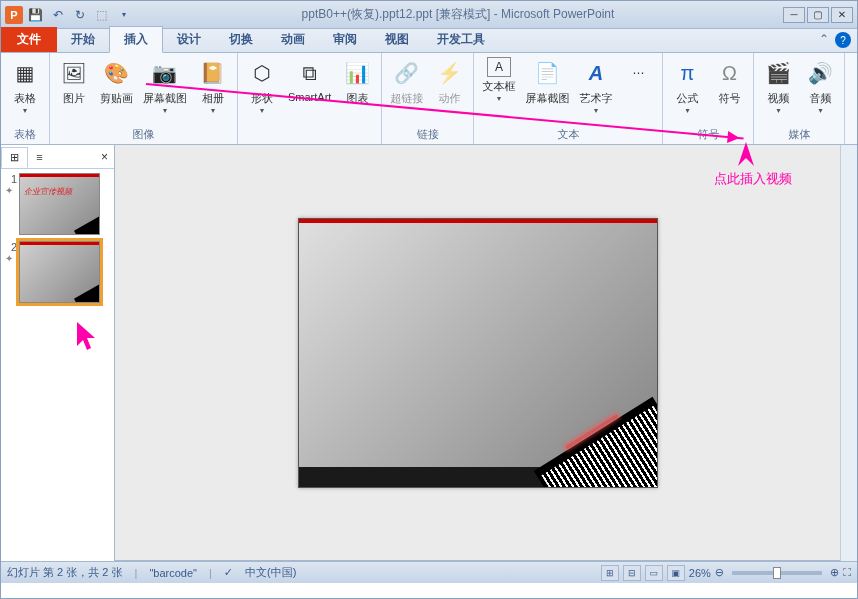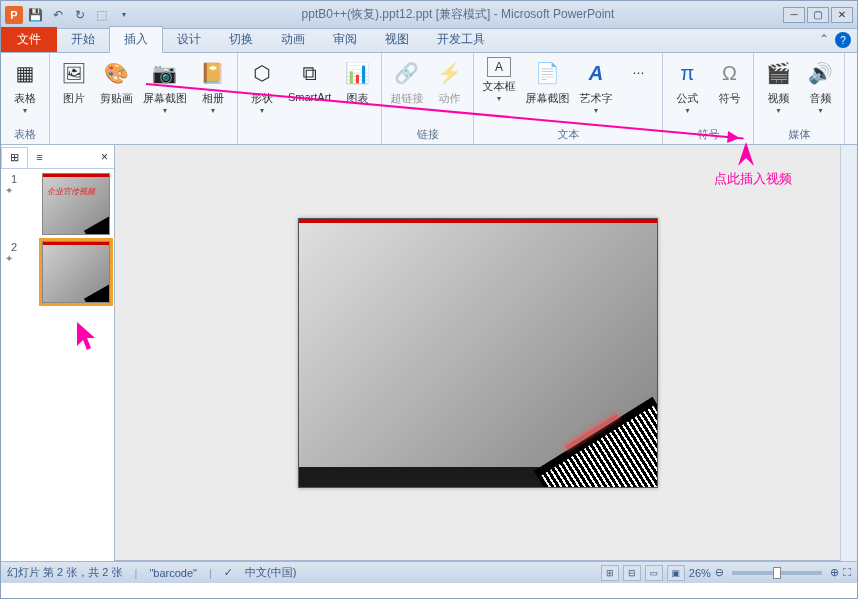--- a/index.html
+++ b/index.html
@@ -5,21 +5,21 @@
 * { margin: 0; padding: 0; box-sizing: border-box; font-family: "Microsoft YaHei", sans-serif; }
 body { background: #fff; font-size: 12px; color: #333; width: 858px; height: 599px; overflow: hidden; border: 1px solid #8ba0bc; }
 .titlebar { height: 28px; background: linear-gradient(#dde6f0, #c5d4e8); display: flex; align-items: center; padding: 0 4px; border-bottom: 1px solid #a5b8d0; }
 .app-icon { width: 18px; height: 18px; background: #e8692c; border-radius: 2px; display: flex; align-items: center; justify-content: center; color: #fff; font-weight: bold; font-size: 11px; margin-right: 4px; }
 .qat { display: flex; gap: 4px; align-items: center; }
 .qat-btn { width: 18px; height: 18px; display: flex; align-items: center; justify-content: center; cursor: pointer; color: #3a5a8a; font-size: 12px; }
 .title-text { flex: 1; text-align: center; color: #5a7090; font-size: 12px; }
 .win-controls { display: flex; gap: 2px; }
 .win-btn { width: 22px; height: 16px; border: 1px solid #8ba0bc; background: #d8e2ef; display: flex; align-items: center; justify-content: center; font-size: 10px; cursor: pointer; }
 .tabs { height: 24px; background: linear-gradient(#e8eef6, #dce6f2); display: flex; align-items: flex-end; border-bottom: 1px solid #a5b8d0; position: relative; }
-.tab { padding: 4px 14px; font-size: 12px; color: #3a5a8a; cursor: pointer; }
+.tab { padding: 4px 14px; font-size: 12px; color: #3a5a8a; cursor: pointer; font-weight: bold; }
 .tab-file { background: #e03a14; color: #fff; padding: 4px 16px; }
 .tab-active { background: #f4f8fc; border: 1px solid #a5b8d0; border-bottom: 1px solid #f4f8fc; margin-bottom: -1px; }
 .help { position: absolute; right: 6px; top: 3px; display: flex; gap: 6px; }
 .help-icon { width: 16px; height: 16px; border-radius: 50%; background: #0066cc; color: #fff; display: flex; align-items: center; justify-content: center; font-size: 10px; cursor: pointer; }
 .ribbon { height: 92px; background: #f4f8fc; display: flex; border-bottom: 1px solid #a5b8d0; position: relative; }
 .group { border-right: 1px solid #c0cde0; display: flex; flex-direction: column; padding: 2px 4px 0; }
 .group-items { flex: 1; display: flex; align-items: flex-start; gap: 2px; }
 .group-label { text-align: center; font-size: 11px; color: #5a7090; padding: 2px 0; }
 .rbtn { display: flex; flex-direction: column; align-items: center; padding: 2px 4px; cursor: pointer; min-width: 40px; position: relative; }
 .ricon { width: 32px; height: 32px; margin-bottom: 2px; display: flex; align-items: center; justify-content: center; font-size: 20px; }
@@ -29,21 +29,21 @@
 .content { display: flex; height: 416px; background: #fff; }
 .slide-panel { width: 114px; border-right: 1px solid #a5b8d0; background: #fff; }
 .panel-tabs { height: 24px; display: flex; border-bottom: 1px solid #c0cde0; align-items: center; }
 .ptab { padding: 3px 8px; font-size: 11px; cursor: pointer; }
 .ptab-active { border: 1px solid #c0cde0; border-bottom: 1px solid #fff; margin-bottom: -1px; background: #fff; }
 .pclose { margin-left: auto; padding: 0 6px; cursor: pointer; }
 .thumbs { padding: 4px; }
 .thumb-row { display: flex; margin-bottom: 6px; }
 .thumb-num { width: 14px; font-size: 11px; color: #555; text-align: right; padding-right: 2px; }
 .thumb-anim { font-size: 10px; color: #888; }
-.thumb-img { width: 81px; height: 62px; border: 1px solid #888; background: linear-gradient(135deg, #d0d0d0, #888); position: relative; overflow: hidden; margin-left: 23px; }
+.thumb-img { width: 81px; height: 62px; border: 1px solid #888; background: linear-gradient(135deg, #d0d0d0, #888); position: relative; overflow: hidden; }
 .thumb-selected { outline: 3px solid #f0a030; }
 .thumb-red { position: absolute; top: 0; left: 0; right: 0; height: 3px; background: #c00; }
 .thumb-corner { position: absolute; bottom: -8px; right: -8px; width: 30px; height: 20px; background: #000; transform: rotate(-30deg); }
 .thumb-text { position: absolute; top: 12px; left: 4px; font-size: 8px; color: #e02020; font-style: italic; }
 .main-area { flex: 1; display: flex; flex-direction: column; }
 .slide-view { flex: 1; background: #ebebeb; display: flex; align-items: center; justify-content: center; position: relative; border-bottom: 1px solid #a5b8d0; }
 .slide { width: 360px; height: 270px; background: linear-gradient(135deg, #e0e0e0, #808080); border: 1px solid #555; position: relative; overflow: hidden; box-shadow: 0 0 4px rgba(0,0,0,0.3); }
 .slide-red { position: absolute; top: 0; left: 0; right: 0; height: 4px; background: #c00; }
 .slide-barcode { position: absolute; bottom: -30px; right: -30px; width: 140px; height: 90px; background: #000; transform: rotate(-32deg); }
 .slide-barcode::before { content: ''; position: absolute; inset: 8px 4px; background: repeating-linear-gradient(90deg, #fff 0 2px, #000 2px 5px); }
@@ -123,20 +123,21 @@
           <div class="ricon">📷</div>
           <div class="rlabel">屏幕截图</div>
           <div class="arrow-down">▾</div>
         </div>
       <div class="rbtn">
           <div class="ricon">📔</div>
           <div class="rlabel">相册</div>
           <div class="arrow-down">▾</div>
         </div>
     </div>
+    <div class="group-label">图像</div>
   </div>
   <div class="group">
     <div class="group-items">
       <div class="rbtn">
           <div class="ricon">⬡</div>
           <div class="rlabel">形状</div>
           <div class="arrow-down">▾</div>
         </div>
       <div class="rbtn">
           <div class="ricon">⧉</div>

